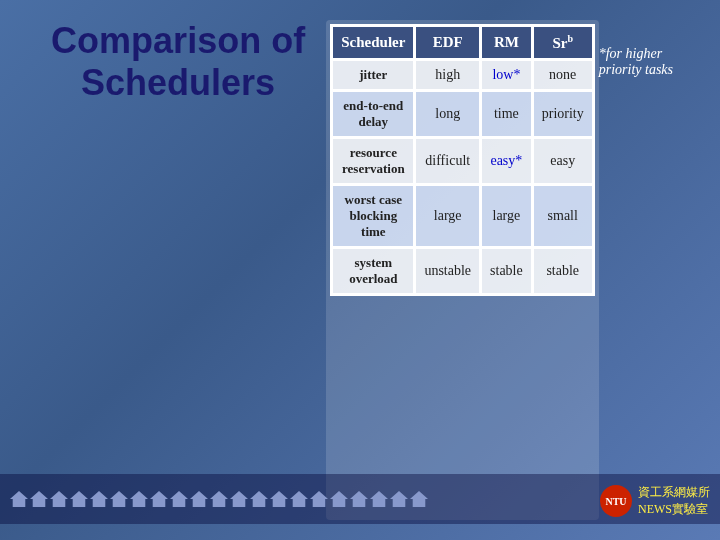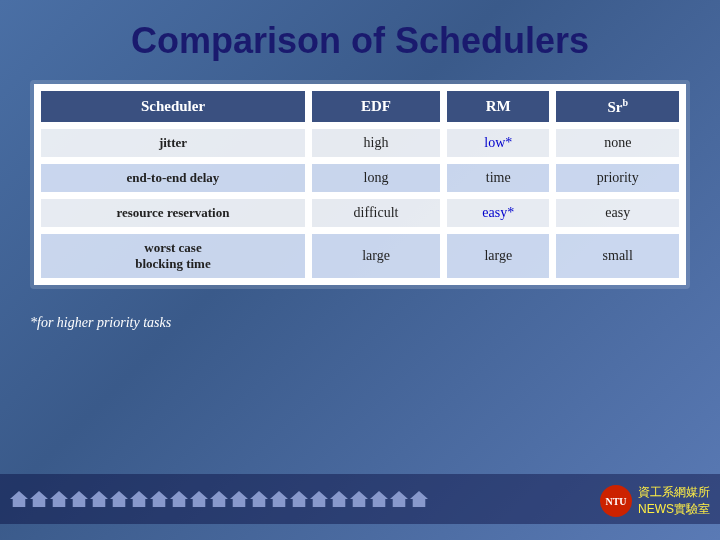--- a/index.html
+++ b/index.html
@@ -10,21 +10,20 @@
       font-family: 'Times New Roman', Times, serif;
       overflow: hidden;
       position: relative;
     }
 
     .slide-container {
       width: 720px;
       height: 540px;
       padding: 20px 30px;
       display: flex;
-      flex-direction: column;
     }
 
     .title {
       color: #1a1a6e;
       font-size: 36px;
       font-weight: bold;
       text-align: center;
       margin-bottom: 18px;
       font-family: Arial, sans-serif;
     }
@@ -35,21 +34,21 @@
       padding: 4px;
     }
 
     table {
       width: 100%;
       border-collapse: collapse;
       font-size: 14px;
     }
 
     th, td {
-      border: 7px solid #ffffff;
+      border: 3px solid #ffffff;
       padding: 6px 8px;
       text-align: center;
       vertical-align: middle;
     }
 
     thead tr {
       background: #3a5080;
       color: white;
     }
 
@@ -169,20 +168,26 @@
           <td>easy</td>
         </tr>
 
         <tr class="row-even">
           <td class="col-scheduler">worst case<br>blocking time</td>
           <td>large</td>
           <td>large</td>
           <td>small</td>
         </tr>
 
+        <tr class="row-odd">
+          <td class="col-scheduler">system<br>overload</td>
+          <td>unstable</td>
+          <td>stable</td>
+          <td>stable</td>
+        </tr>
       </tbody>
     </table>
   </div>
 
   <div class="footnote">*for higher priority tasks</div>
 </div>
 
 <div class="bottom-bar">
   <div class="bottom-houses">
     <div class="house"></div>
@@ -207,17 +212,17 @@
     <div class="house"></div>
     <div class="house"></div>
   </div>
   <div style="position:absolute; right:10px; bottom:6px;">
     <div style="display:flex; align-items:center; gap:6px;">
       <div style="width:32px; height:32px; background:#cc2200; border-radius:50%; display:flex; align-items:center; justify-content:center;">
         <span style="color:white; font-size:10px; font-weight:bold;">NTU</span>
       </div>
       <div>
         <div style="color:#ffee44; font-size:12px; font-family:Arial,sans-serif;">資工系網媒所</div>
-        <div style="color:#ffee44; font-size:12px; font-family:Liberation Sans, sans-serif;">NEWS實驗室</div>
+        <div style="color:#ffee44; font-size:12px; font-family:Liberation Serif, serif;">NEWS實驗室</div>
       </div>
     </div>
   </div>
 </div>
 
 </body></html>

